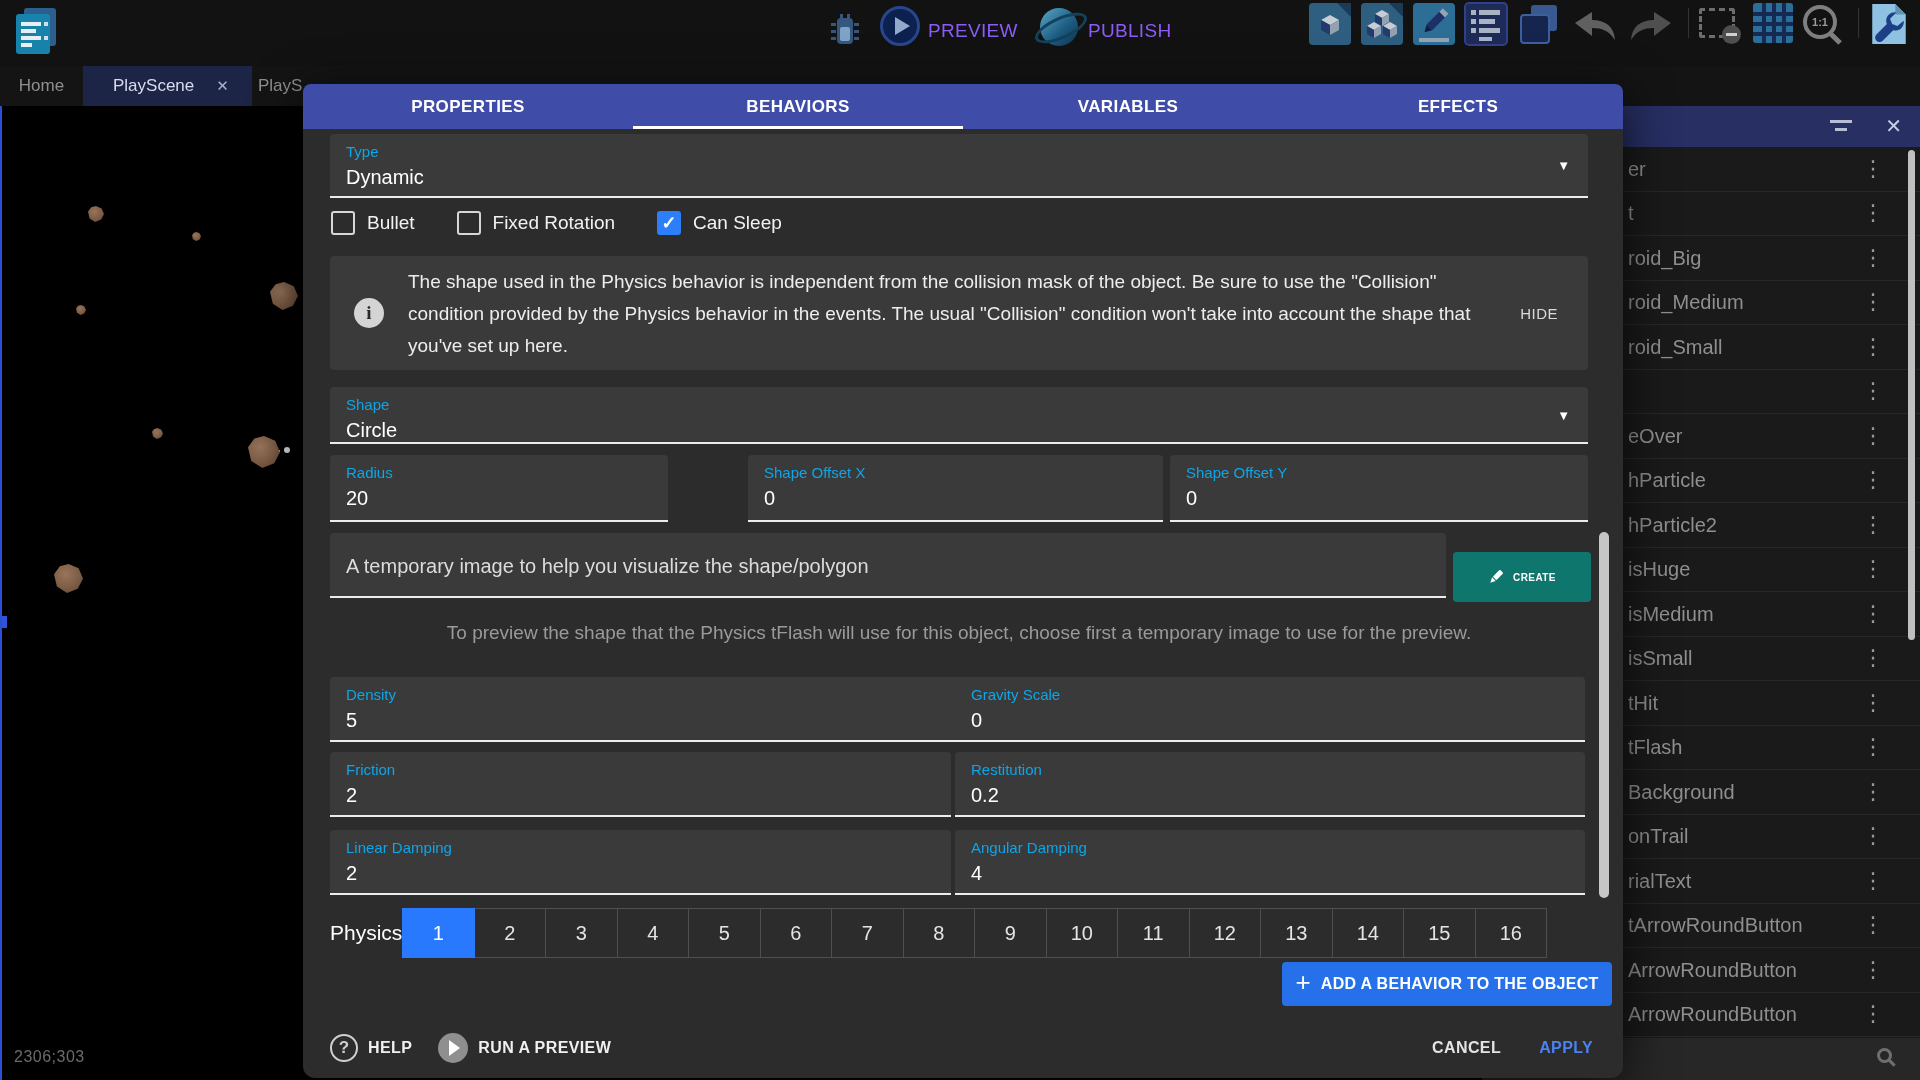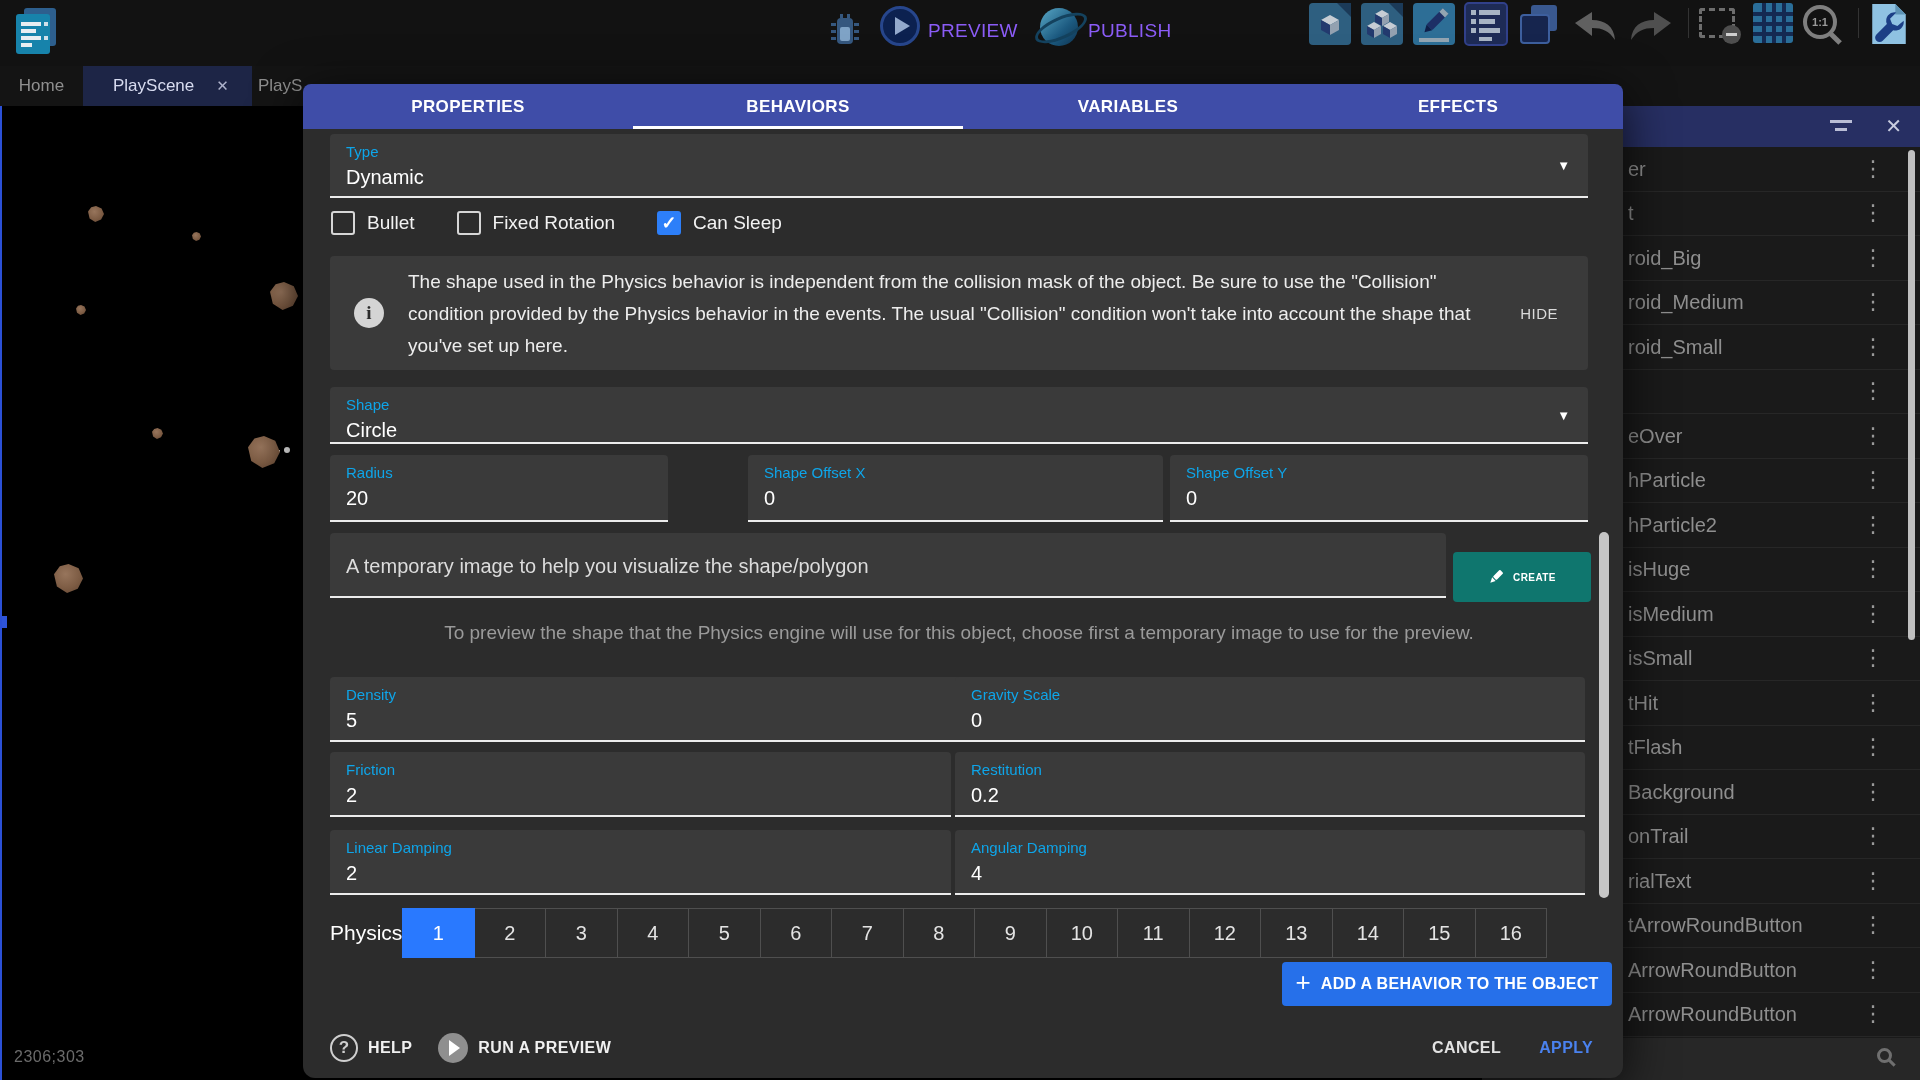--- a/index.html
+++ b/index.html
@@ -473,21 +473,21 @@
     <div class="create-btn">
       <svg width="16" height="16">
           <g transform="rotate(45 8 8)">
             <rect x="5.5" y="0" width="5" height="10" rx="1" fill="#fff"></rect>
             <polygon points="5.5,11 10.5,11 8,16" fill="#fff"></polygon>
           </g>
         </svg>
       <span>CREATE</span>
     </div>
 
-    <div class="helper">To preview the shape that the Physics engine will use for this object, choose first a temporary image to use for the preview.</div>
+    <div class="helper">To preview the shape that the Physics tFlash will use for this object, choose first a temporary image to use for the preview.</div>
 
     <div class="fbox" style="left:27px; top:593px; width:737px; height:65px;">
       <div class="flabel">Density</div>
       <div class="fvalue">5</div>
     </div>
     <div class="fbox" style="left:652px; top:593px; width:630px; height:65px;">
       <div class="flabel">Gravity Scale</div>
       <div class="fvalue">0</div>
     </div>
     <div class="fbox" style="left:27px; top:668px; width:621px; height:65px;">

